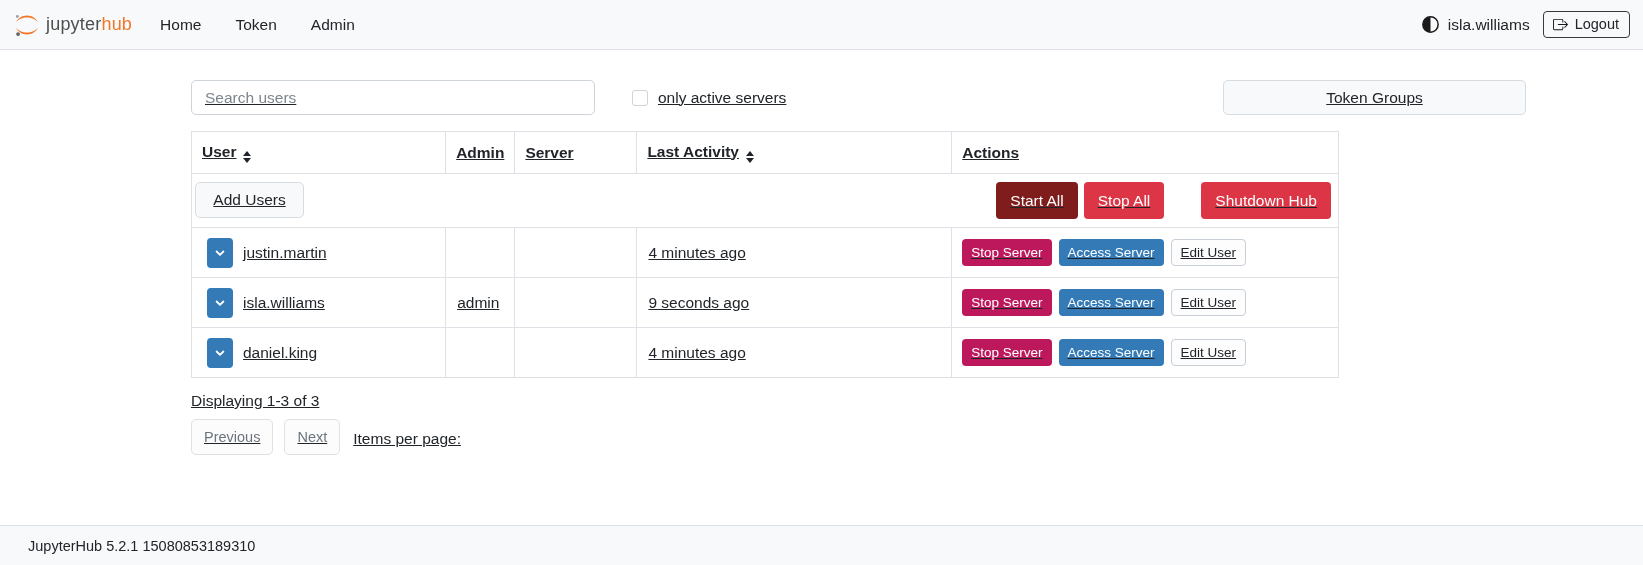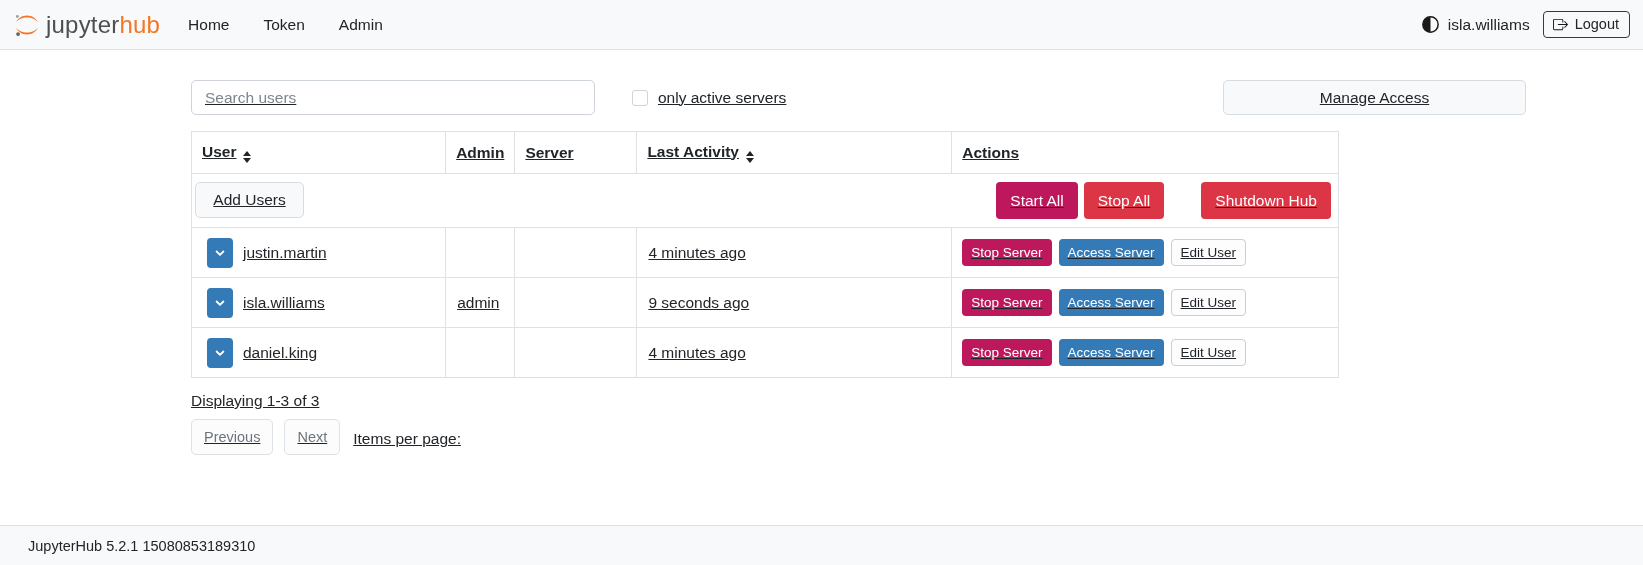--- a/index.html
+++ b/index.html
@@ -11,21 +11,21 @@
   }
   a { text-decoration:none; color:inherit; }
   button { font-family:"Liberation Sans", sans-serif; }
 
   
   .navbar {
     height:50px; background:#f8f9fa; border-bottom:1px solid #dee2e6;
     display:flex; align-items:center; padding:0 13px;
   }
   .brand { display:flex; align-items:center; gap:5px; cursor:pointer; }
-  .brand-text { font-size:24px; letter-spacing:.2px; }
+  .brand-text { font-size:18px; letter-spacing:.2px; }
   .brand-jupyter { color:#4f4f4f; }
   .brand-hub { color:#f37626; }
   .nav-links { display:flex; gap:34px; margin-left:28px; font-size:15.5px; }
   .nav-links a { cursor:pointer; color:#212529; }
   .nav-right { margin-left:auto; display:flex; align-items:center; gap:9px; font-size:15.5px; }
   .theme-toggle { display:flex; align-items:center; cursor:pointer; }
   .logout-btn {
     display:flex; align-items:center; gap:7px; margin-left:4px;
     background:transparent; border:1px solid #343a40; border-radius:4px;
     padding:4px 10px 5px 9px; font-size:14.5px; color:#212529; cursor:pointer;
@@ -65,21 +65,21 @@
   .tri-down { border-top:5px solid #212529; }
 
   .btn-row-cell { padding:8px 7px 8px 3px; }
   .btn-row { display:flex; }
   .add-users-btn {
     width:109px; height:36px; background:#f8f9fa; border:1px solid #d7dce1;
     border-radius:5px; font-size:15.5px; color:#212529; cursor:pointer;
   }
   .bulk-group { margin-left:auto; display:flex; align-items:center; gap:6px; }
   .btn-lg { height:37px; padding:0 14px; border:none; border-radius:4px; font-size:15.5px; color:#fff; cursor:pointer; }
-  .btn-lg.blue { background:#be185d;margin-left:13px; }
+  .btn-lg.blue { background:#7f1d1d;margin-left:13px; }
   .btn-lg.red { background:#dc3545; }
   .shutdown-gap { margin-left:31px; }
 
   .users-table td { height:50px; font-size:15.5px; }
   .td-user { padding:0 10px 0 15px; }
   .user-cell { display:flex; align-items:center; gap:10px; }
   .dd-toggle {
     width:26px; height:30px; background:#337ab7; border:none; border-radius:4px;
     display:flex; align-items:center; justify-content:center; cursor:pointer; flex:none;
   }
@@ -152,21 +152,21 @@
     </button>
   </div>
 </header>
 
 <main class="content">
 
   <div class="toolbar">
     <input class="search-input" type="text" placeholder="Search users" style="">
     <input class="only-active-checkbox" type="checkbox" style="">
     <span class="only-active-label">only active servers</span>
-    <button class="manage-groups-btn">Manage Access</button>
+    <button class="manage-groups-btn">Token Groups</button>
   </div>
 
   <table class="users-table">
     <colgroup>
       <col style="width:285px">
         <col style="width:67px">
         <col style="width:137px">
         <col style="width:368px">
         <col style="width:410px">
     </colgroup>

